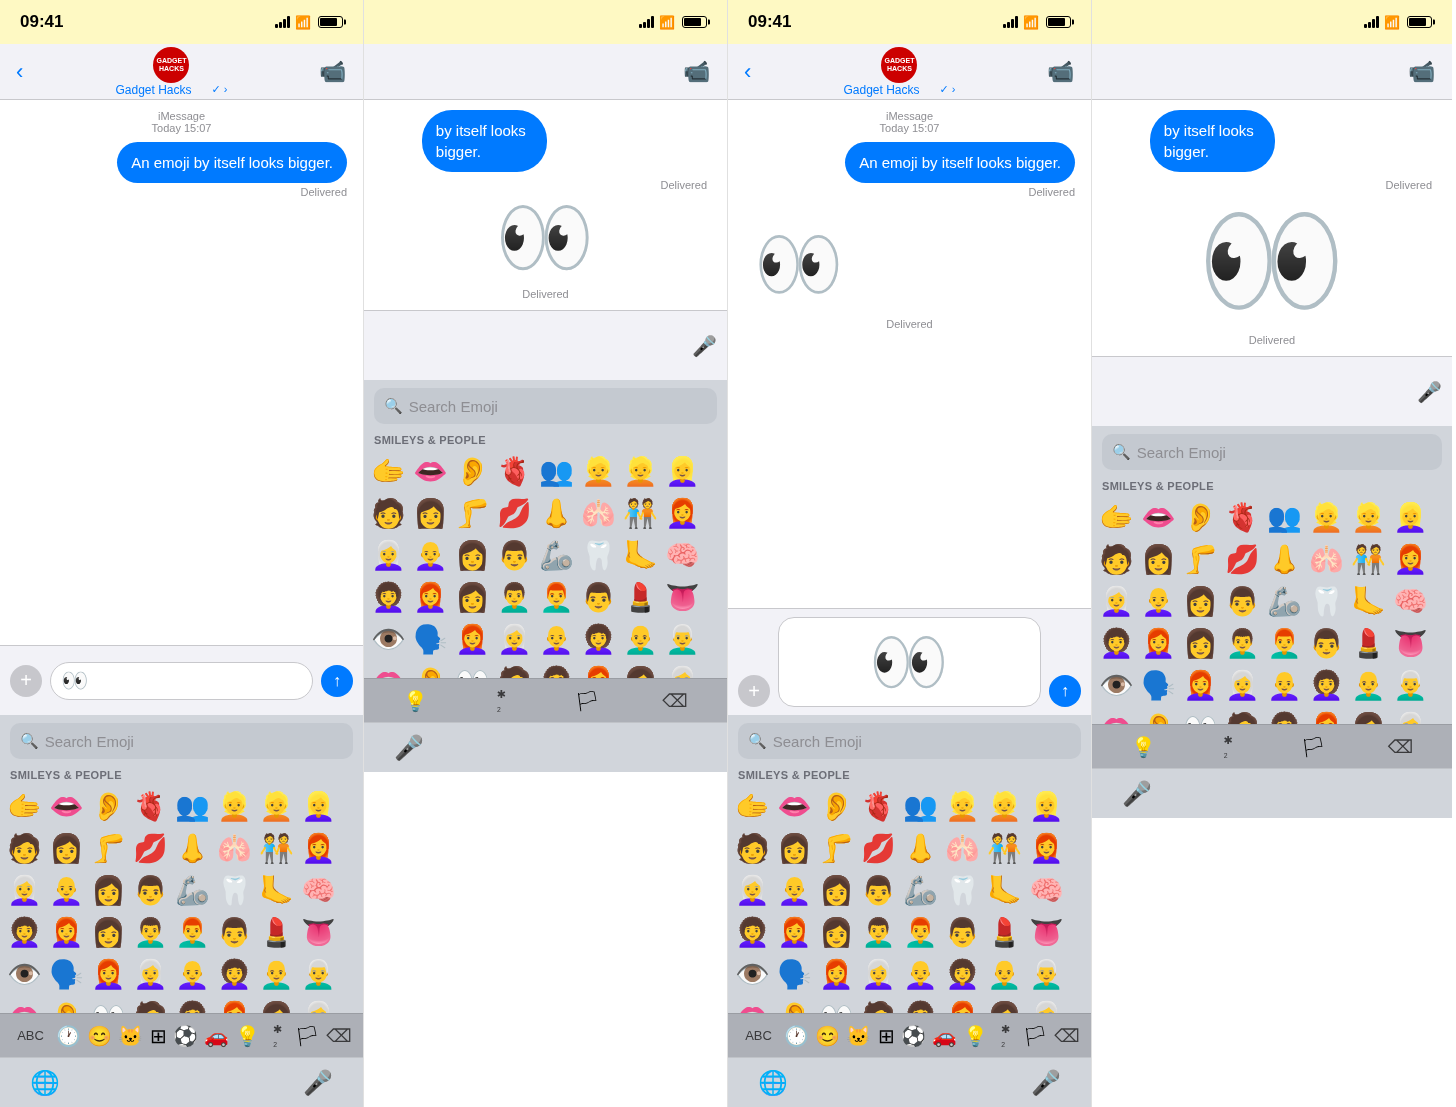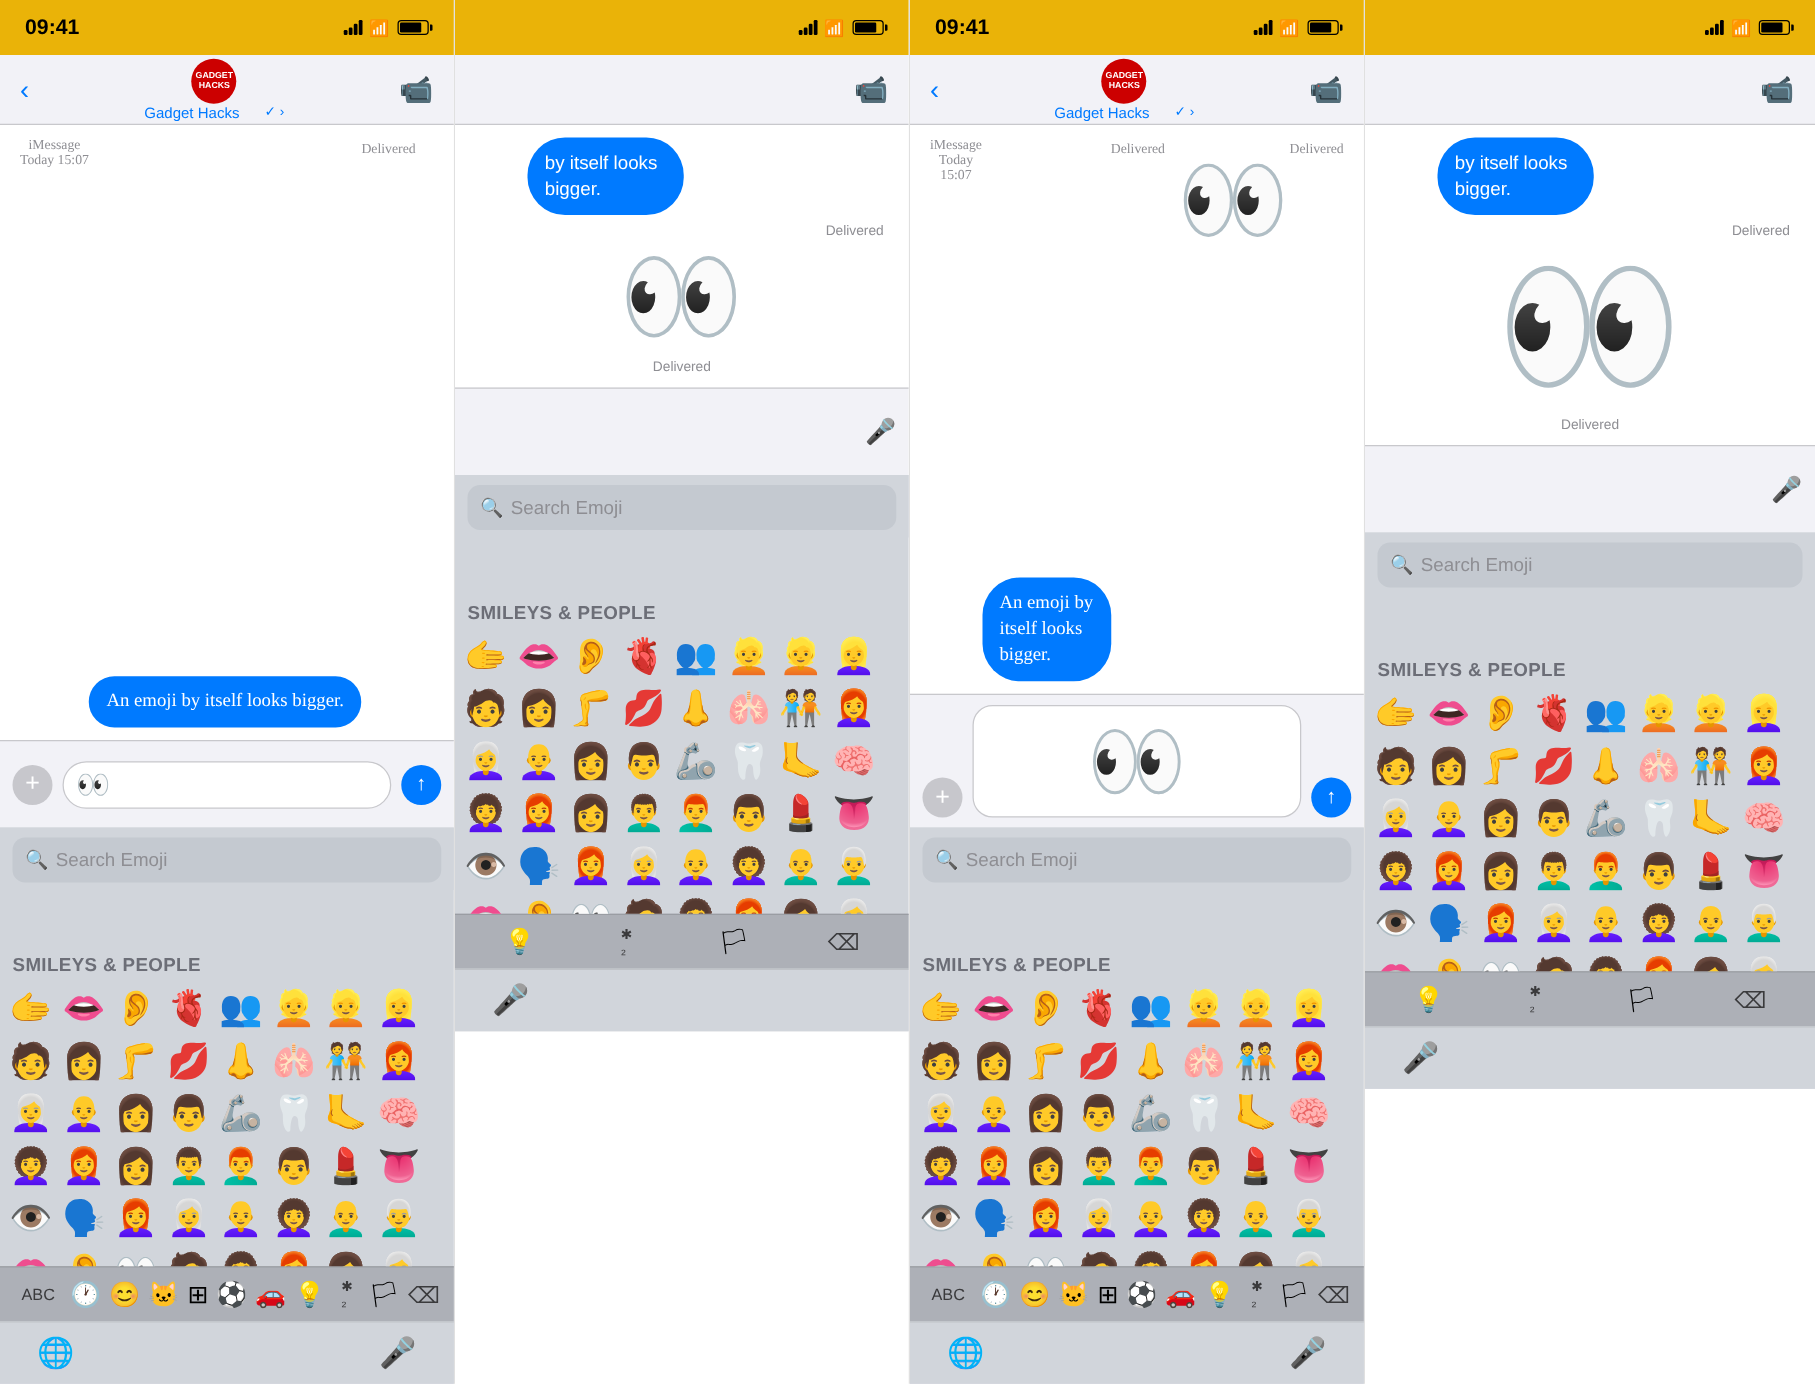--- a/index.html
+++ b/index.html
@@ -23,21 +23,21 @@
       position: relative;
     }
 
     
     .status-bar {
       height: 44px;
       display: flex;
       align-items: center;
       justify-content: space-between;
       padding: 0 20px;
-      background: #eab308;
+      background: #fef9c3;
       flex-shrink: 0;
     }
     .status-time {
       font-size: 17px;
       font-weight: 600;
       color: #000;
     }
     .status-icons {
       display: flex;
       align-items: center;
@@ -248,27 +248,26 @@
       border-radius: 10px;
       height: 36px;
       display: flex;
       align-items: center;
       padding: 0 10px;
       gap: 6px;
       color: #8e8e93;
       font-size: 15px;
     }
     .emoji-category-label {
-      font-size: 15px;
+      font-size: 11px;
       font-weight: 600;
       color: #6c6e77;
       padding: 4px 10px 2px;
       text-transform: uppercase;
       letter-spacing: 0.3px;
-      margin-top: 48px;
     }
     .emoji-grid {
       display: flex;
       flex-wrap: wrap;
       padding: 2px 4px;
       max-height: 230px;
       overflow: hidden;
     }
     .emoji-cell {
       width: 42px;
@@ -328,22 +327,22 @@
     .flex-spacer { flex: 1; }
 
     .nav-bar-right {
       display: flex;
       align-items: center;
       gap: 12px;
     }
 
     .messages-content {
       display: flex;
+      flex-direction: column;
       height: 100%;
-      font-family: Liberation Serif, serif;
     }
   </style>
 </head>
 <body>
 
 <div class="phone-panel">
 
   <div class="status-bar">
     <span class="status-time">09:41</span>
     <div class="status-icons">

